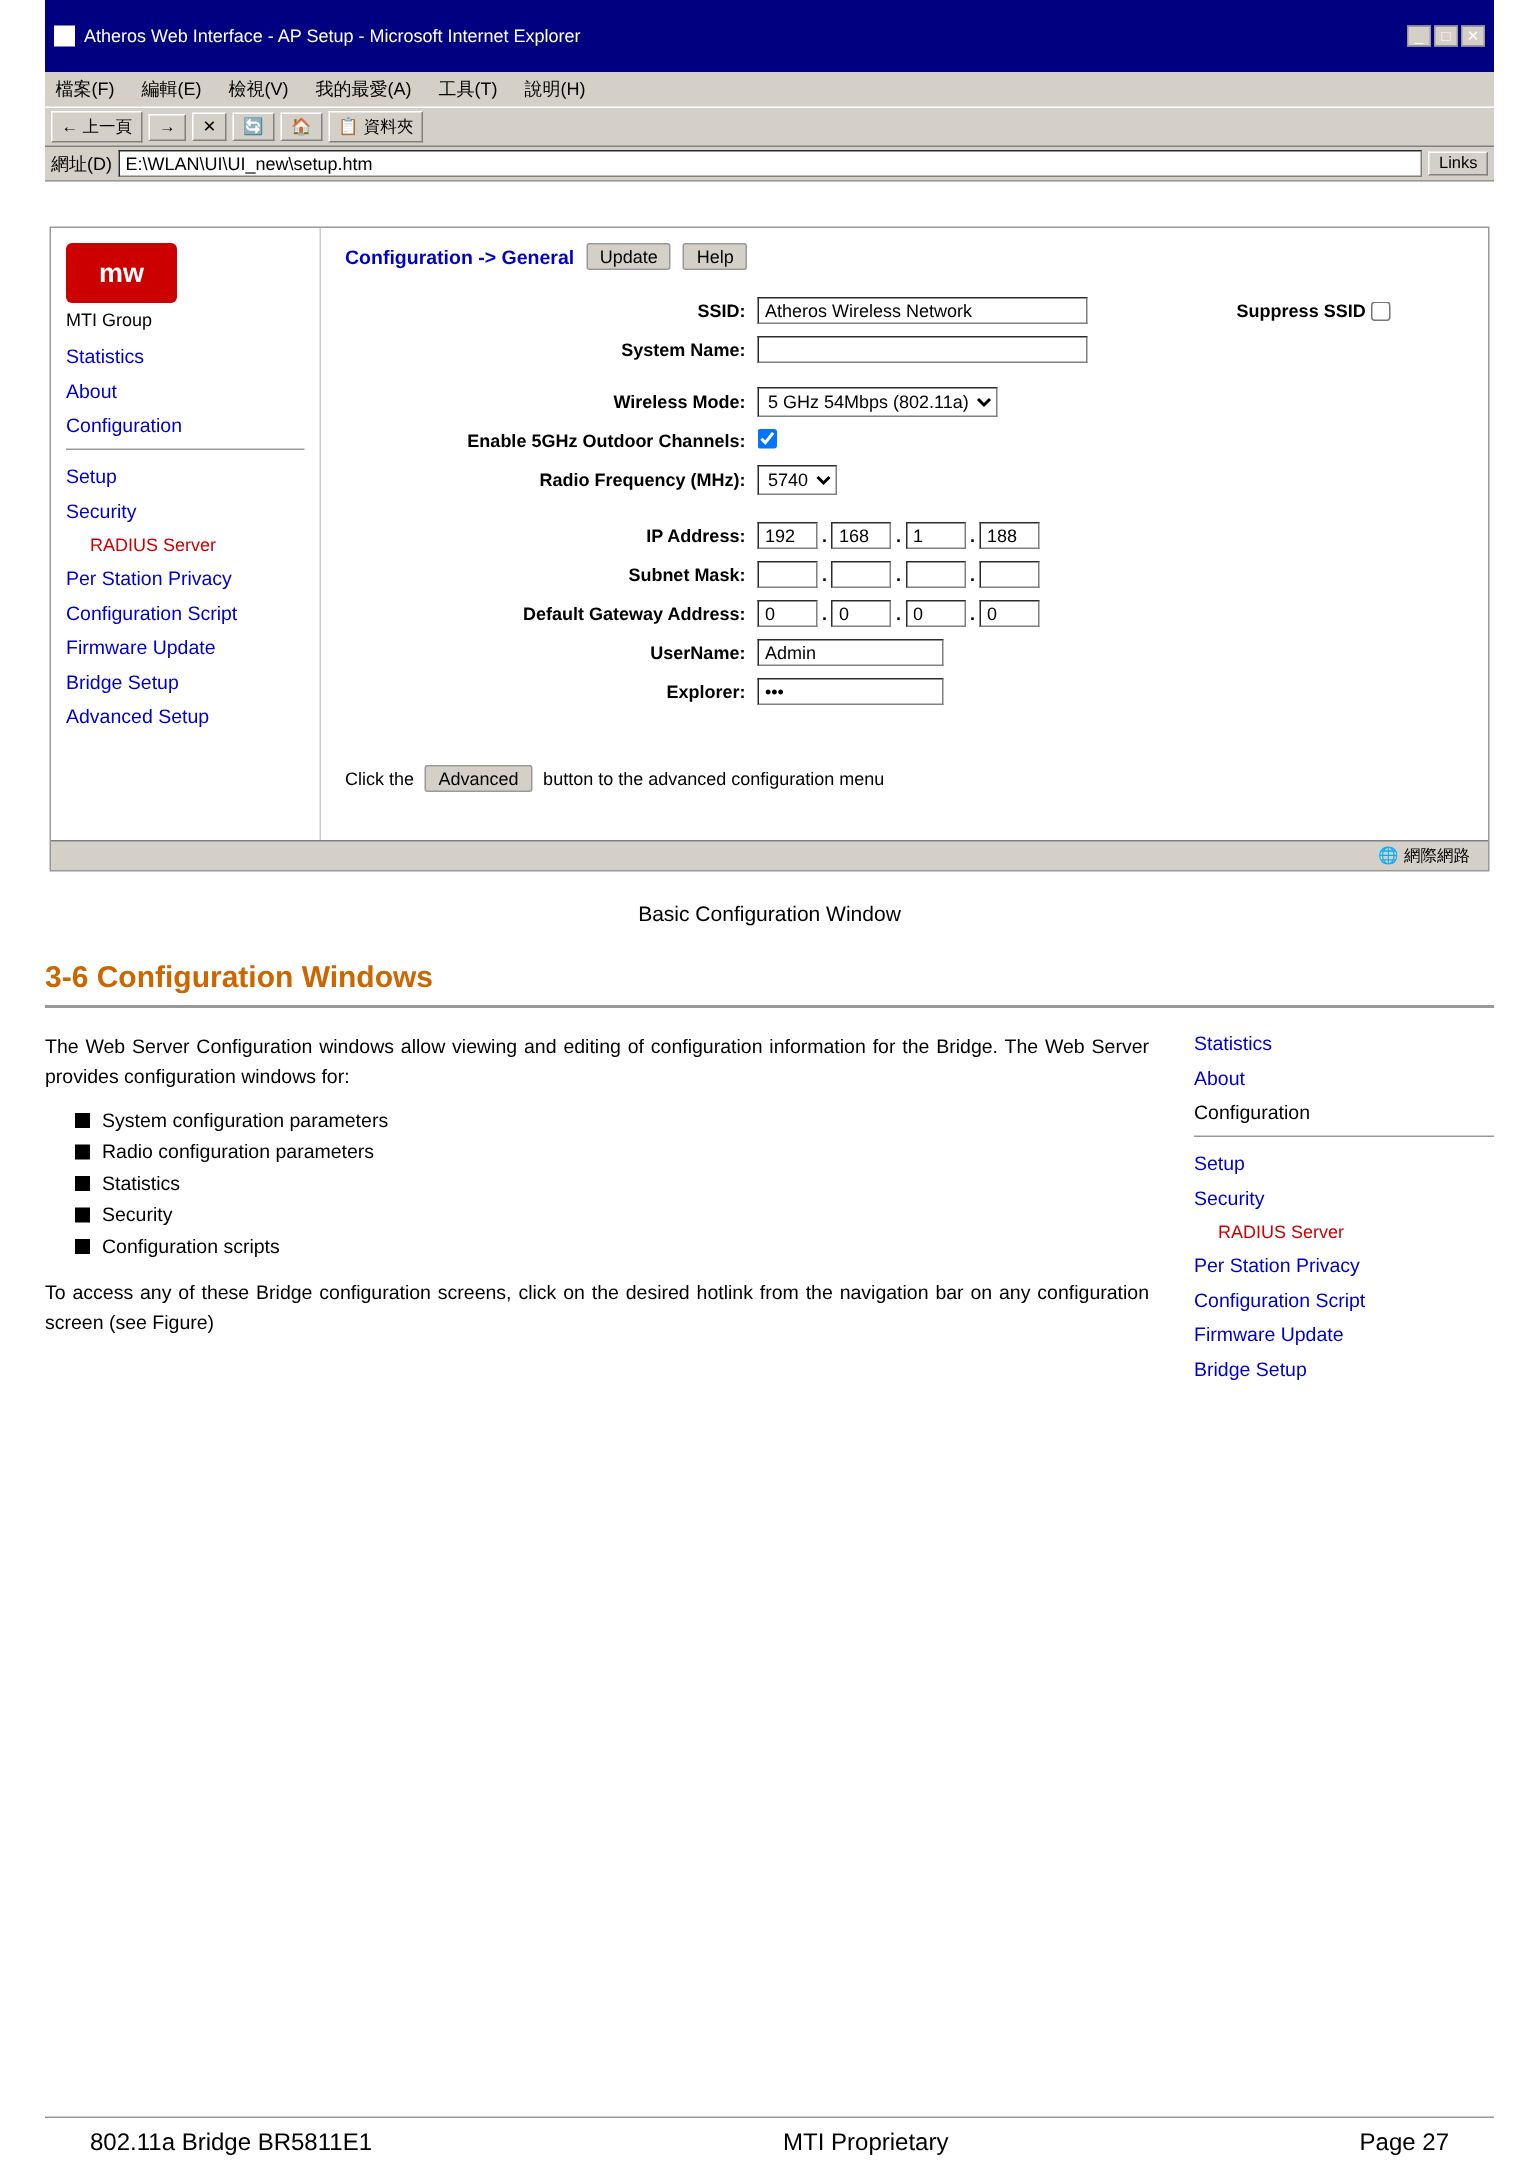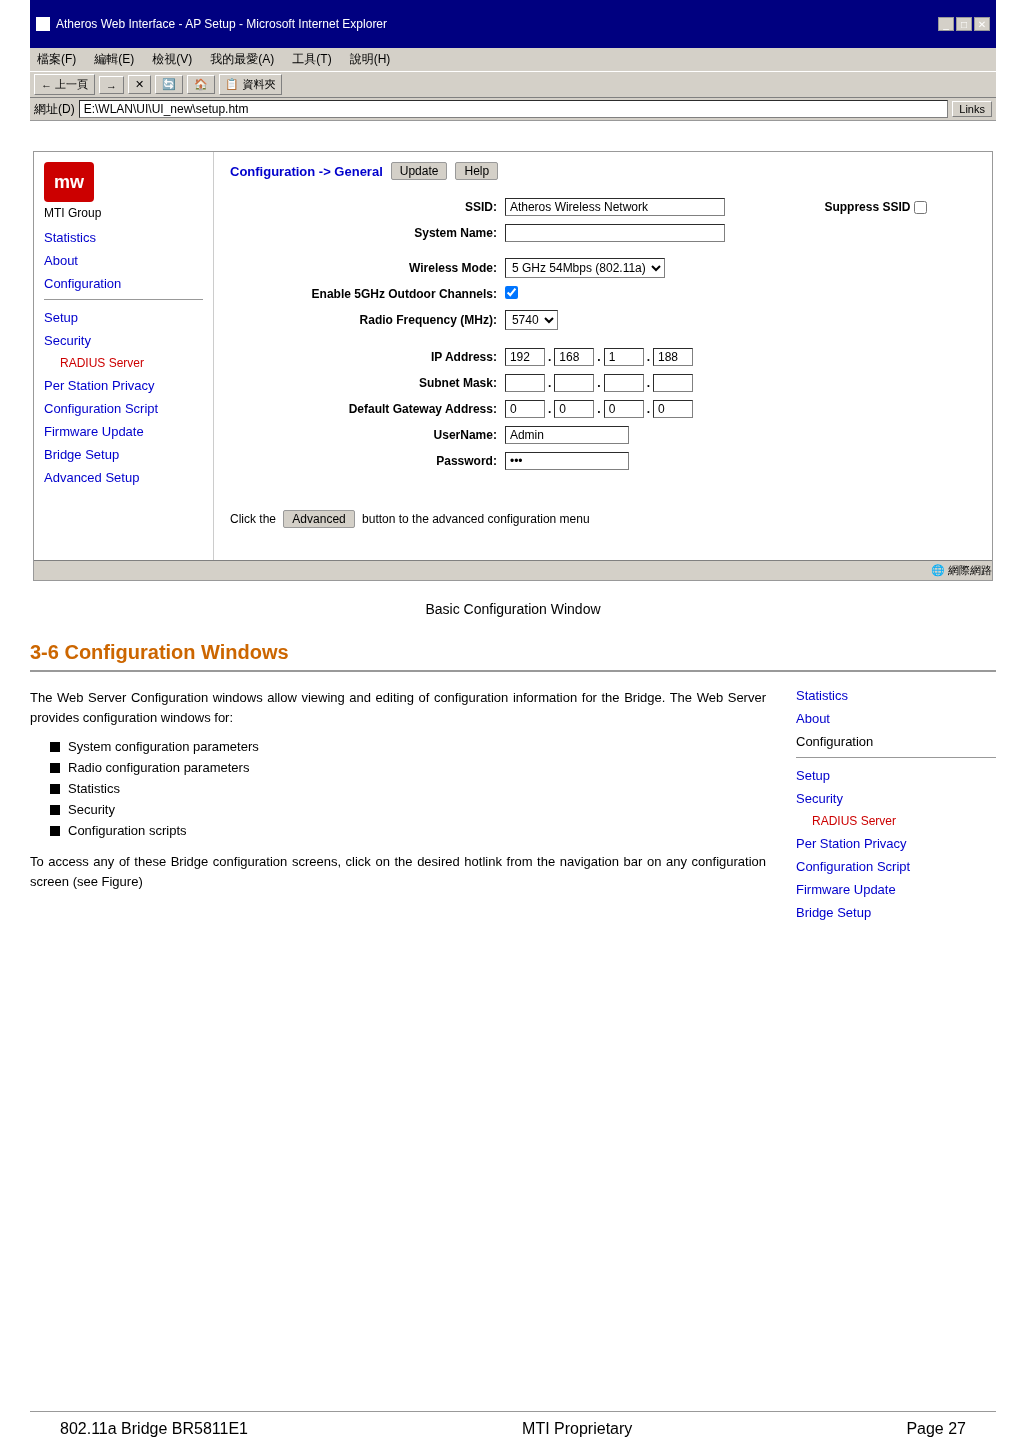--- a/index.html
+++ b/index.html
@@ -121,21 +121,21 @@
 
     
     .left-nav {
       width: 180px;
       min-width: 180px;
       border-right: 1px solid #ccc;
       padding: 10px 10px;
       background: #fff;
     }
     .nav-logo {
-      width: 50px;
+      width: 74px;
       height: 40px;
       background: #cc0000;
       display: flex;
       align-items: center;
       justify-content: center;
       color: #fff;
       font-weight: bold;
       font-size: 18px;
       margin-bottom: 4px;
       border-radius: 4px;
@@ -265,21 +265,21 @@
     .advanced-notice {
       margin-top: 14px;
       font-size: 12px;
       padding: 6px 0;
     }
 
     
     .status-bar {
       background: #d4d0c8;
       border-top: 1px solid #808080;
-      padding: 2px 0;
+      padding: 2px 12px;
       display: flex;
       justify-content: space-between;
       align-items: center;
       font-size: 11px;
     }
     .status-right {
       display: flex;
       align-items: center;
       gap: 4px;
     }
@@ -567,21 +567,21 @@
               <td></td>
             </tr>
             <tr>
               <td class="label-cell">UserName:</td>
               <td>
                 <input class="input-text input-medium" type="text" value="Admin" style="">
               </td>
               <td></td>
             </tr>
             <tr>
-              <td class="label-cell">Password:</td>
+              <td class="label-cell">Explorer:</td>
               <td>
                 <input class="input-text input-medium" type="password" value="***" style="">
               </td>
               <td></td>
             </tr>
           </tbody>
             </table>
 
           <div class="advanced-notice">
             <span>Click the</span>

